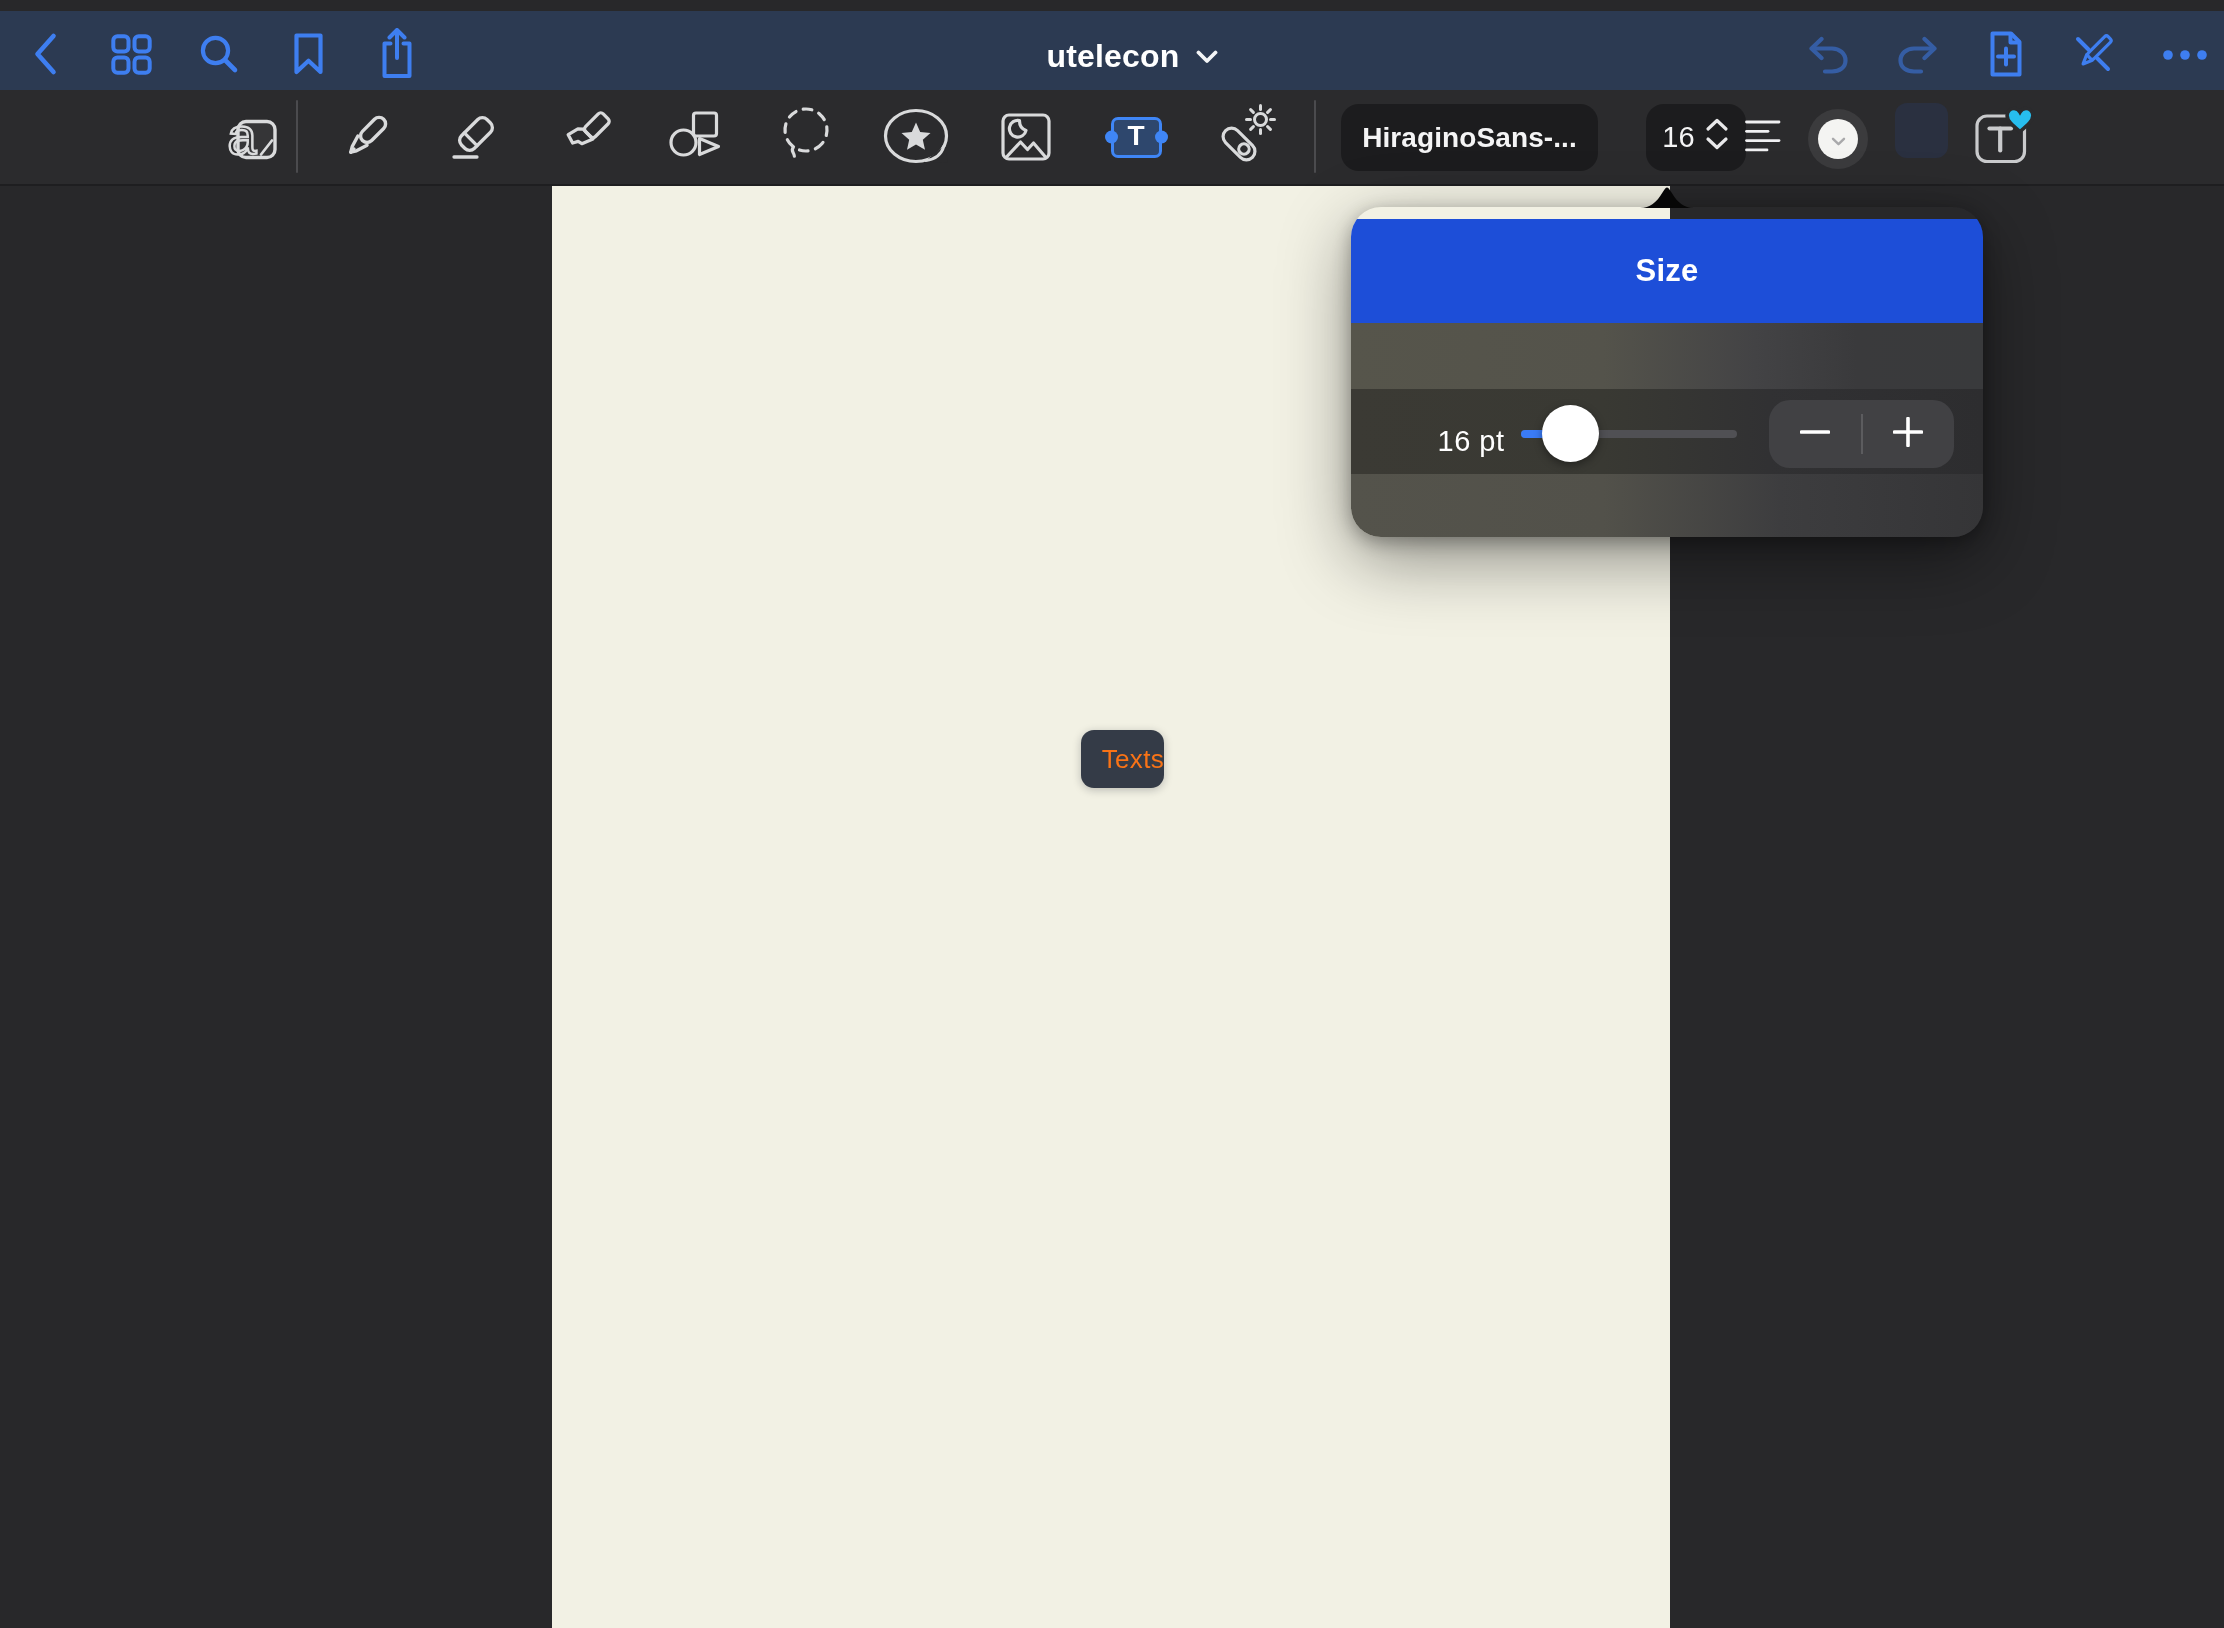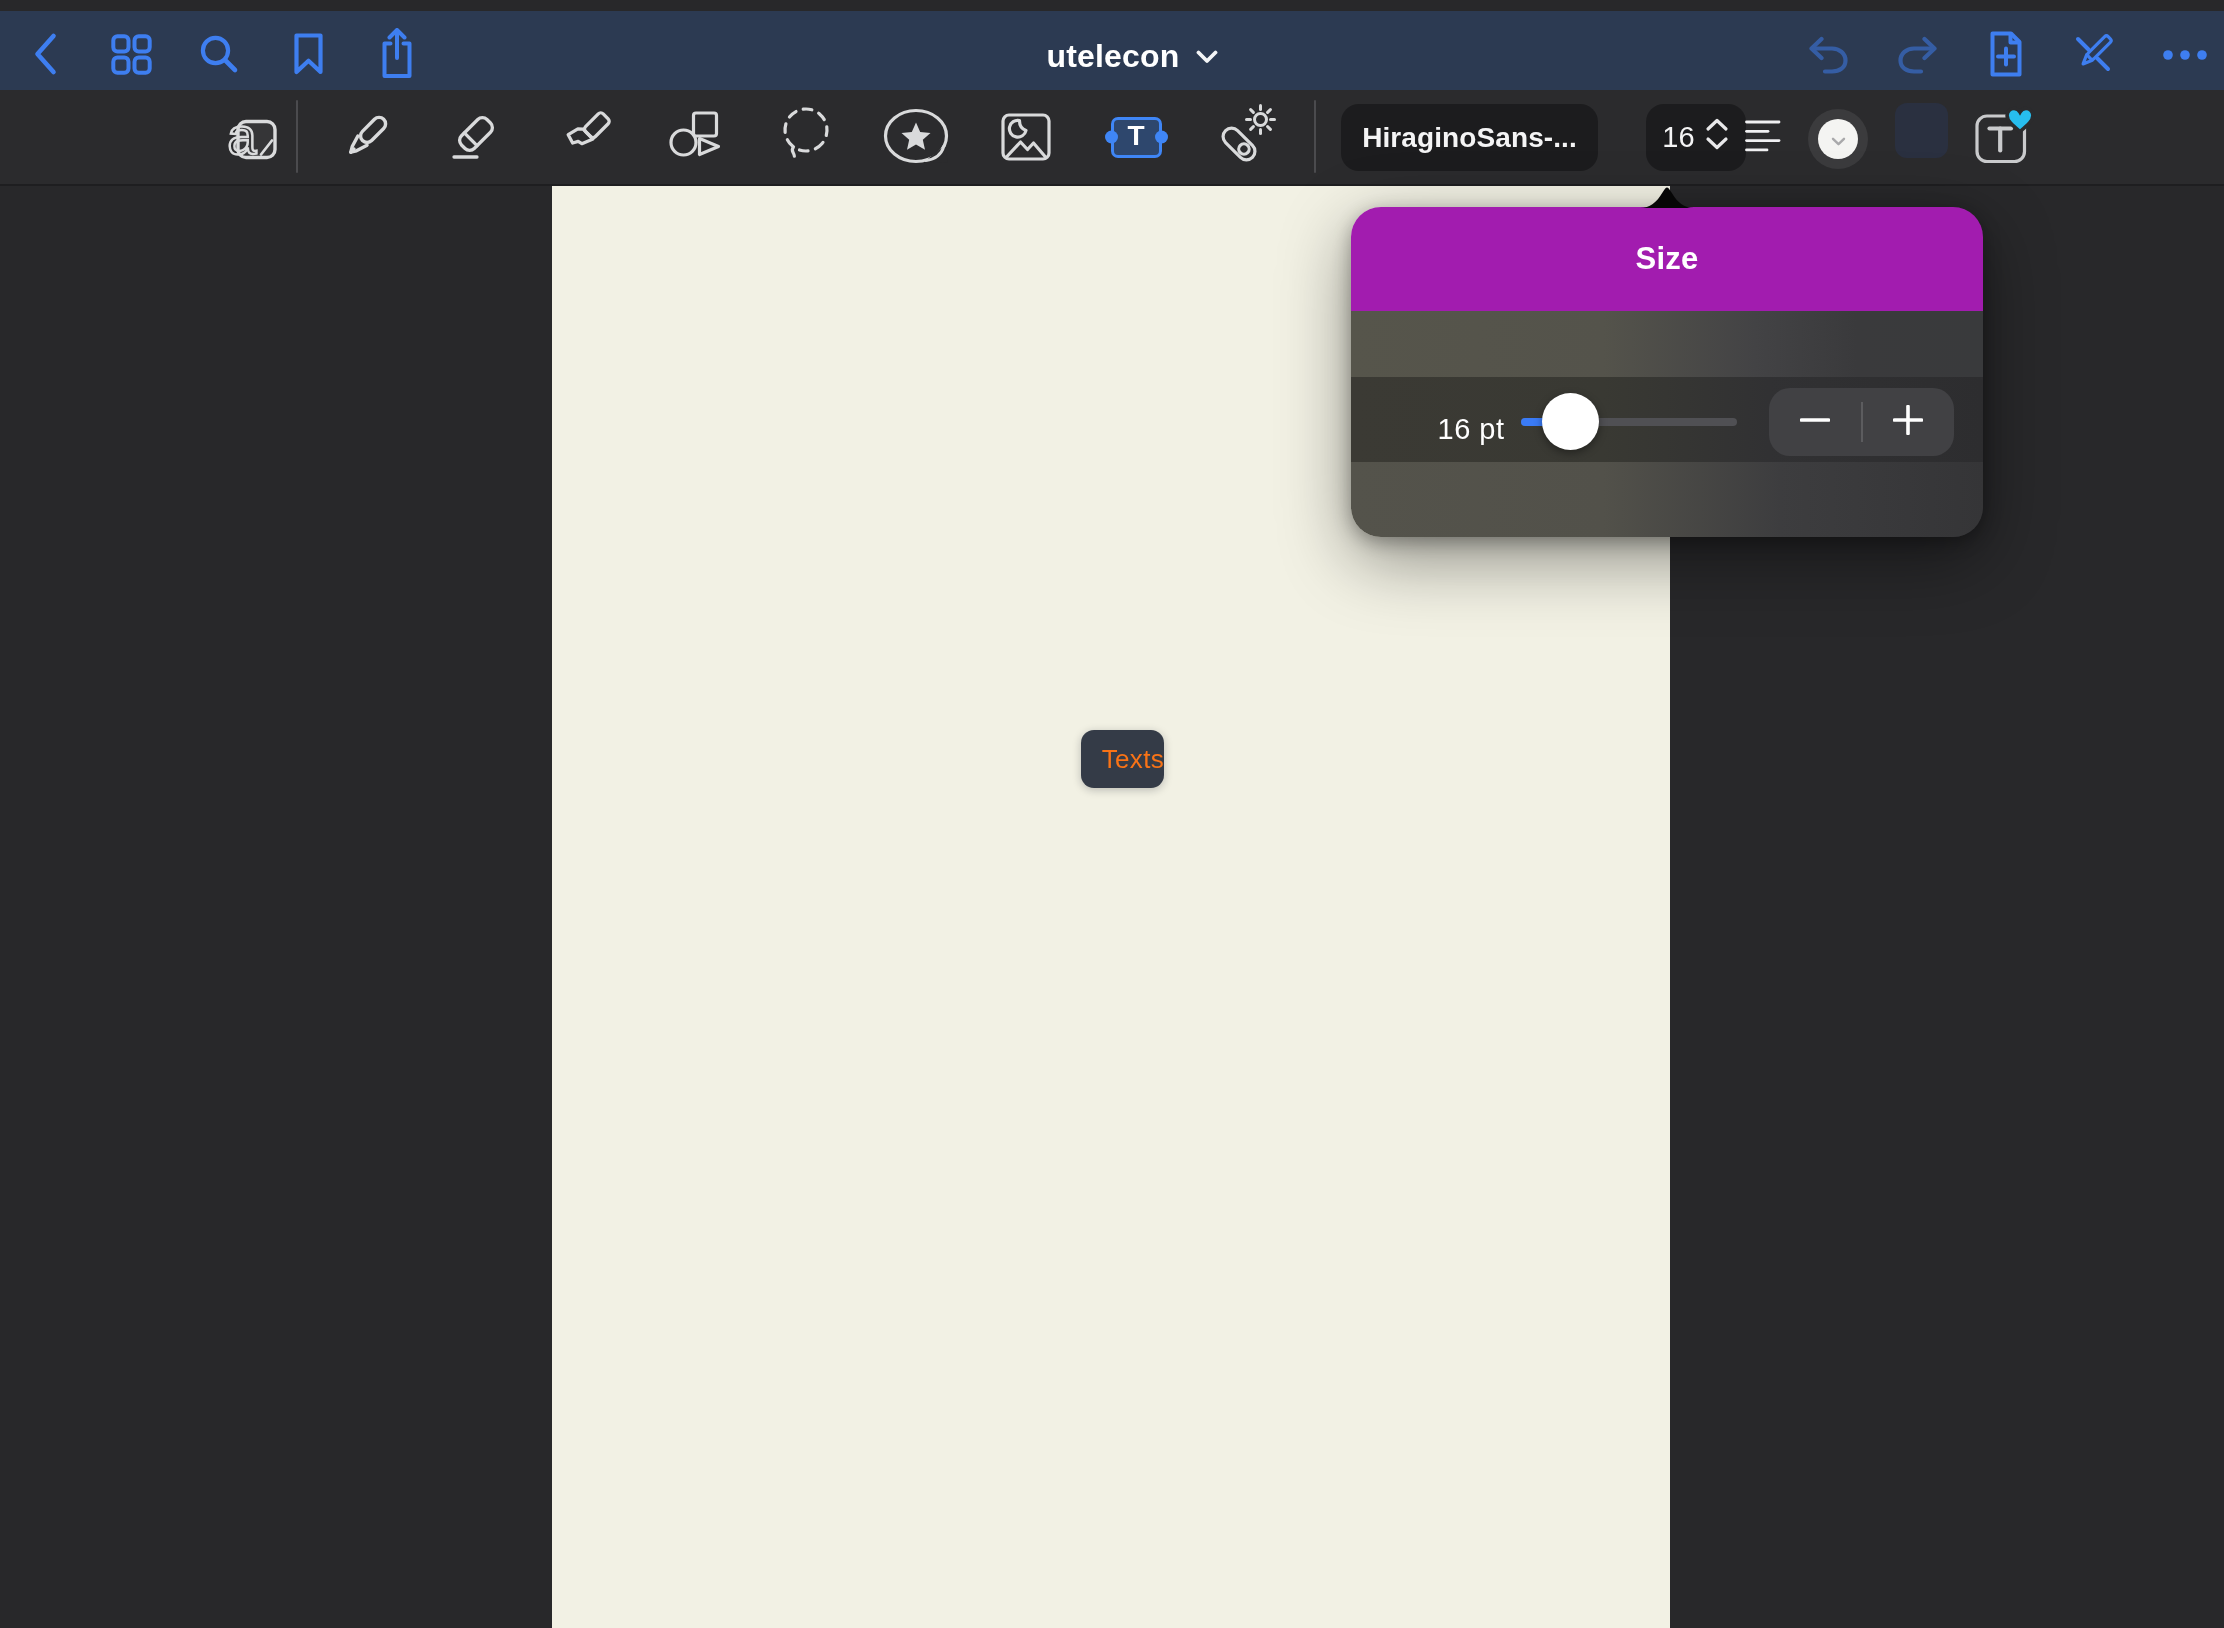--- a/index.html
+++ b/index.html
@@ -91,22 +91,22 @@
   }
 
   
   .popover-arrow { position:absolute; left:1640px; top:186px; width:54px; height:22px; z-index:6; }
   .popover {
     position:absolute; left:1351px; top:207px; width:632px; height:330px;
     border-radius:30px; overflow:hidden; z-index:5;
     box-shadow:0 22px 70px rgba(0,0,0,0.42), 0 5px 18px rgba(0,0,0,0.3);
   }
   .pop-header {
-    height:104px; background:#a21caf;
-    display:flex; align-items:center; justify-content:center;
+    height:104px; background:#1d4ed8;
+    display:flex; align-items:center; justify-content:center;margin-top:12px;
   }
   .pop-header .pop-title { color:#ffffff; font-size:31px; font-weight:700; letter-spacing:0.2px; }
   .pop-band-top { height:66px; background:linear-gradient(90deg,#56554b 0%,#54534b 40%,#434345 64%,#3a3a3c 80%,#393a3c 100%); }
   .pop-row { position:relative; height:85px; background:linear-gradient(90deg,#3b3a34 0%,#393933 40%,#313133 66%,#2d2d2f 100%); }
   .pop-band-bottom { height:75px; background:linear-gradient(90deg,#54534b 0%,#52514a 40%,#3d3d3f 68%,#353537 100%); }
 
   .pt-label {
     position:absolute; left:68px; top:0; width:104px; height:100%;
     display:flex; align-items:center; justify-content:center; padding-top:20px;
     color:#ffffff; font-size:29px; font-weight:400; letter-spacing:0.5px;

